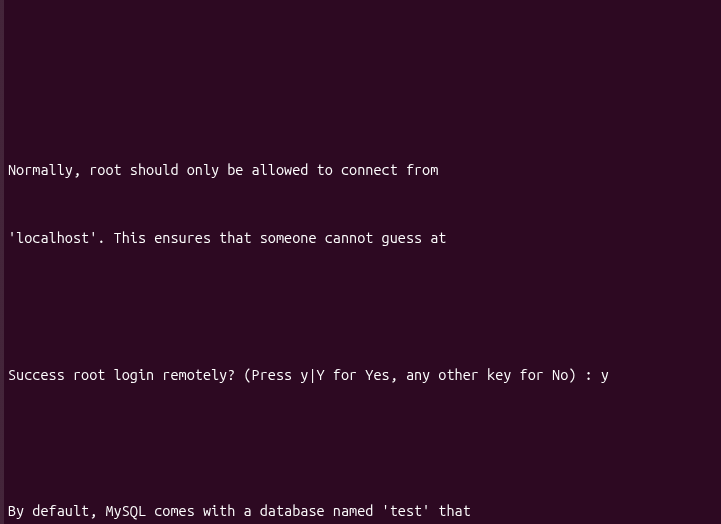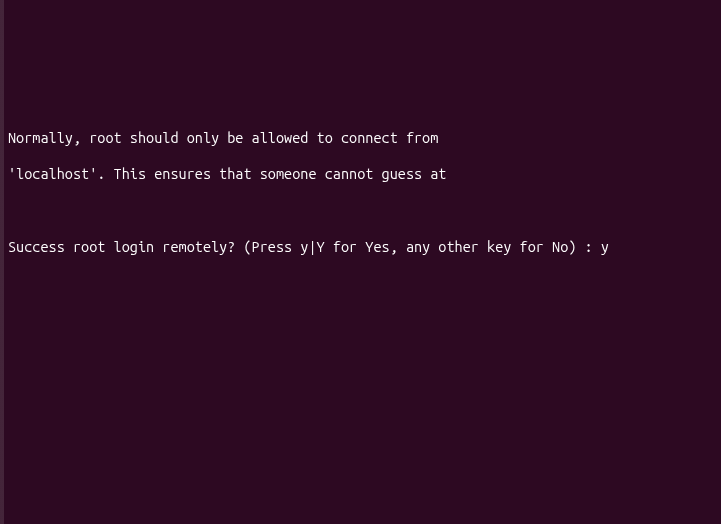--- a/index.html
+++ b/index.html
@@ -18,20 +18,21 @@
       height: 524px;
       overflow: hidden;
       white-space: pre-wrap;
     }
     .terminal {
       width: 100%;
       height: 100%;
     }
     .line {
       min-height: 1.25em;
+      margin-top: 32px;
     }
     .left-edge {
       position: fixed;
       left: 0;
       top: 0;
       width: 4px;
       height: 100%;
       background: linear-gradient(to bottom, 
         rgba(200,200,200,0.15) 0%, 
         rgba(200,200,200,0.15) 100%);
@@ -44,20 +45,21 @@
 
 
 <div class="left-edge"></div>
 
 <div class="terminal">
 <div class="line">Normally, root should only be allowed to connect from</div>
 <div class="line">'localhost'. This ensures that someone cannot guess at</div>
 <div class="line"></div>
 <div class="line">Success root login remotely? (Press y|Y for Yes, any other key for No) : y</div>
 <div class="line"></div>
+<div class="line">By default, MySQL comes with a database named 'test' that</div>
 
 
 
 
 
 
 
 
 
 

